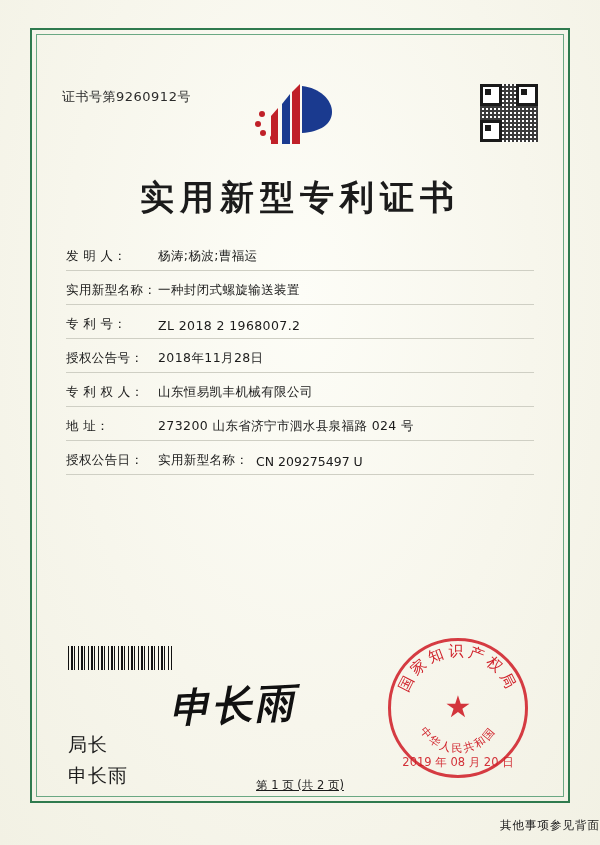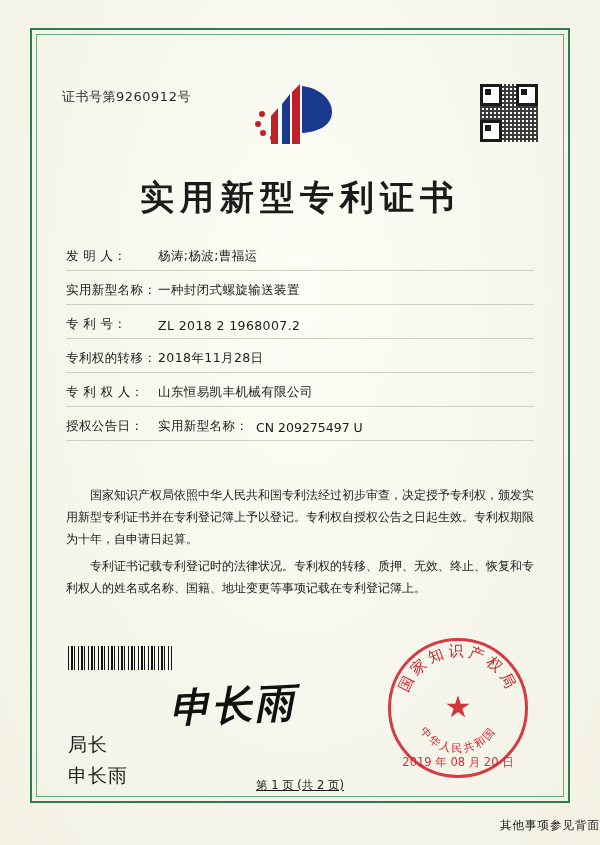--- a/index.html
+++ b/index.html
@@ -348,42 +348,42 @@
       <div class="field-label">实用新型名称：</div>
       <div class="field-value">一种封闭式螺旋输送装置</div>
     </div>
 
     <div class="field-row">
       <div class="field-label">专 利 号：</div>
       <div class="field-value">ZL 2018 2 1968007.2</div>
     </div>
 
     <div class="field-row">
-      <div class="field-label">专利权的转移：</div>
+      <div class="field-label">授权公告号：</div>
       <div class="field-value">2018年11月28日</div>
     </div>
 
     <div class="field-row">
       <div class="field-label">专 利 权 人：</div>
       <div class="field-value">山东恒易凯丰机械有限公司</div>
     </div>
 
+    <div class="field-row">
+      <div class="field-label">地 址：</div>
+      <div class="field-value">273200 山东省济宁市泗水县泉福路 024 号</div>
+    </div>
 
     <div class="field-row split">
       <div class="field-label">授权公告日：</div>
       <div class="field-label2">实用新型名称：</div>
       <div class="field-value2">CN 209275497 U</div>
     </div>
 
   </div>
 
-  <div class="body-text">
-    <p>国家知识产权局依照中华人民共和国专利法经过初步审查，决定授予专利权，颁发实用新型专利证书并在专利登记簿上予以登记。专利权自授权公告之日起生效。专利权期限为十年，自申请日起算。</p>
-    <p>专利证书记载专利登记时的法律状况。专利权的转移、质押、无效、终止、恢复和专利权人的姓名或名称、国籍、地址变更等事项记载在专利登记簿上。</p>
-  </div>
 
   <div class="barcode"></div>
 
   <div class="sign-block">
     <div>局长</div>
     <div>申长雨</div>
   </div>
 
   <div class="signature-script">申长雨</div>
 

